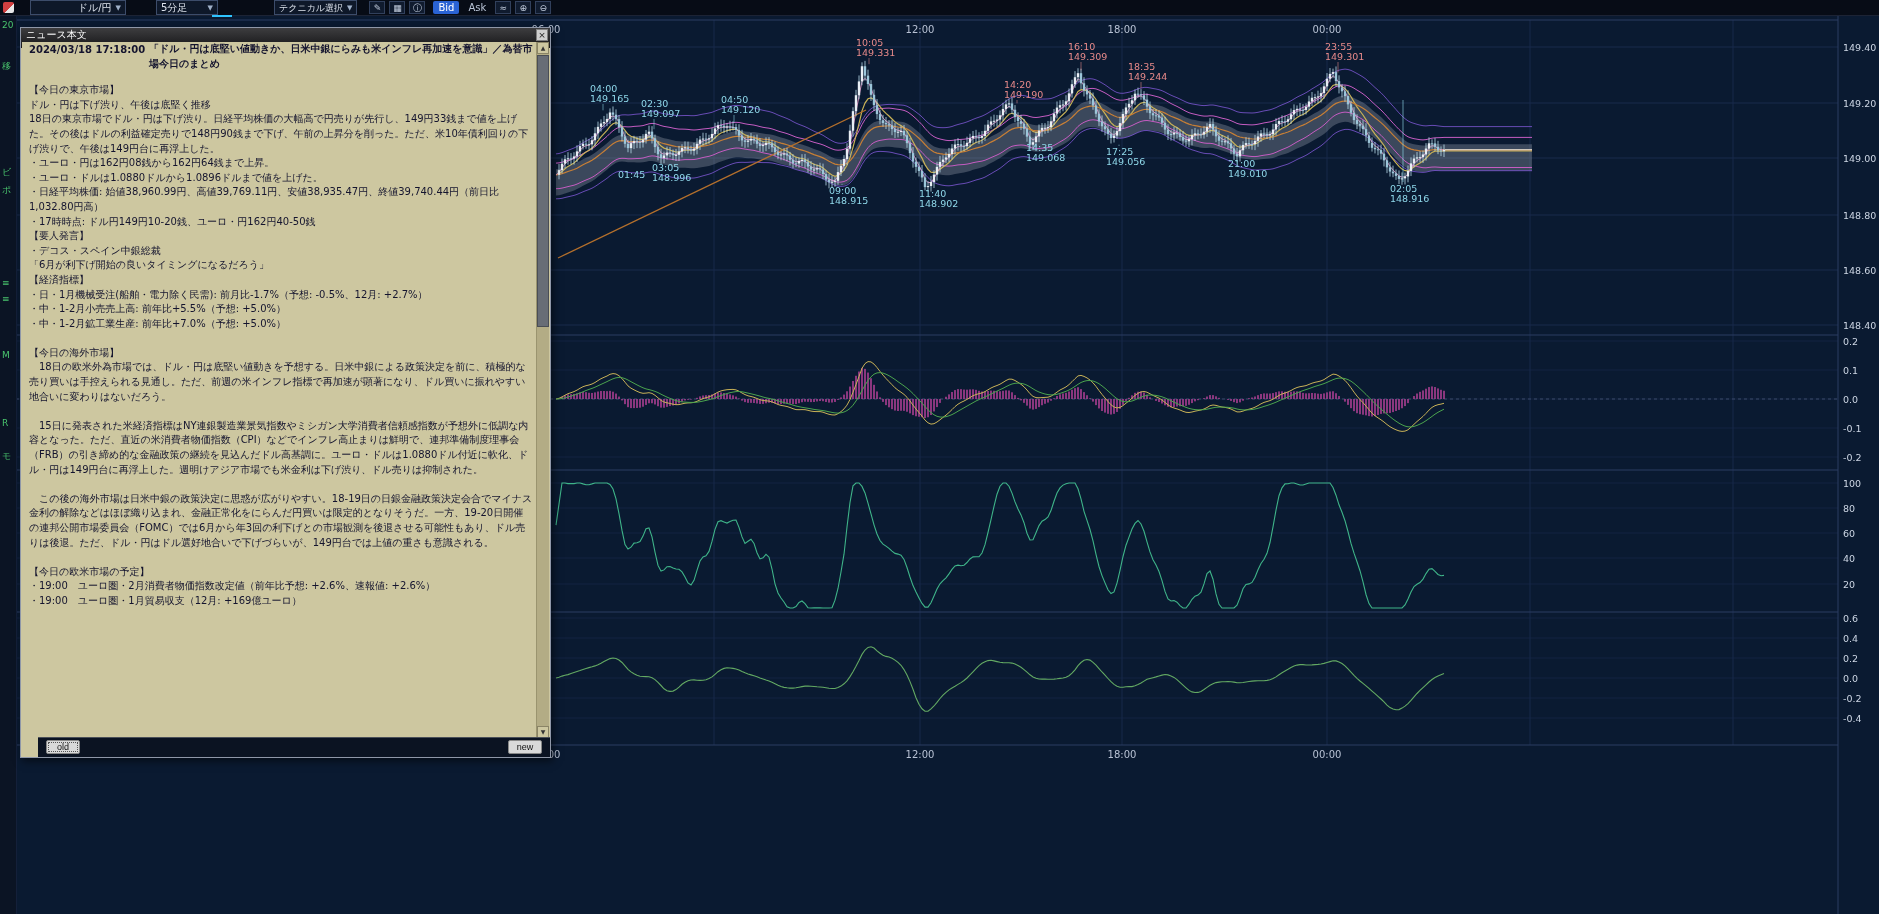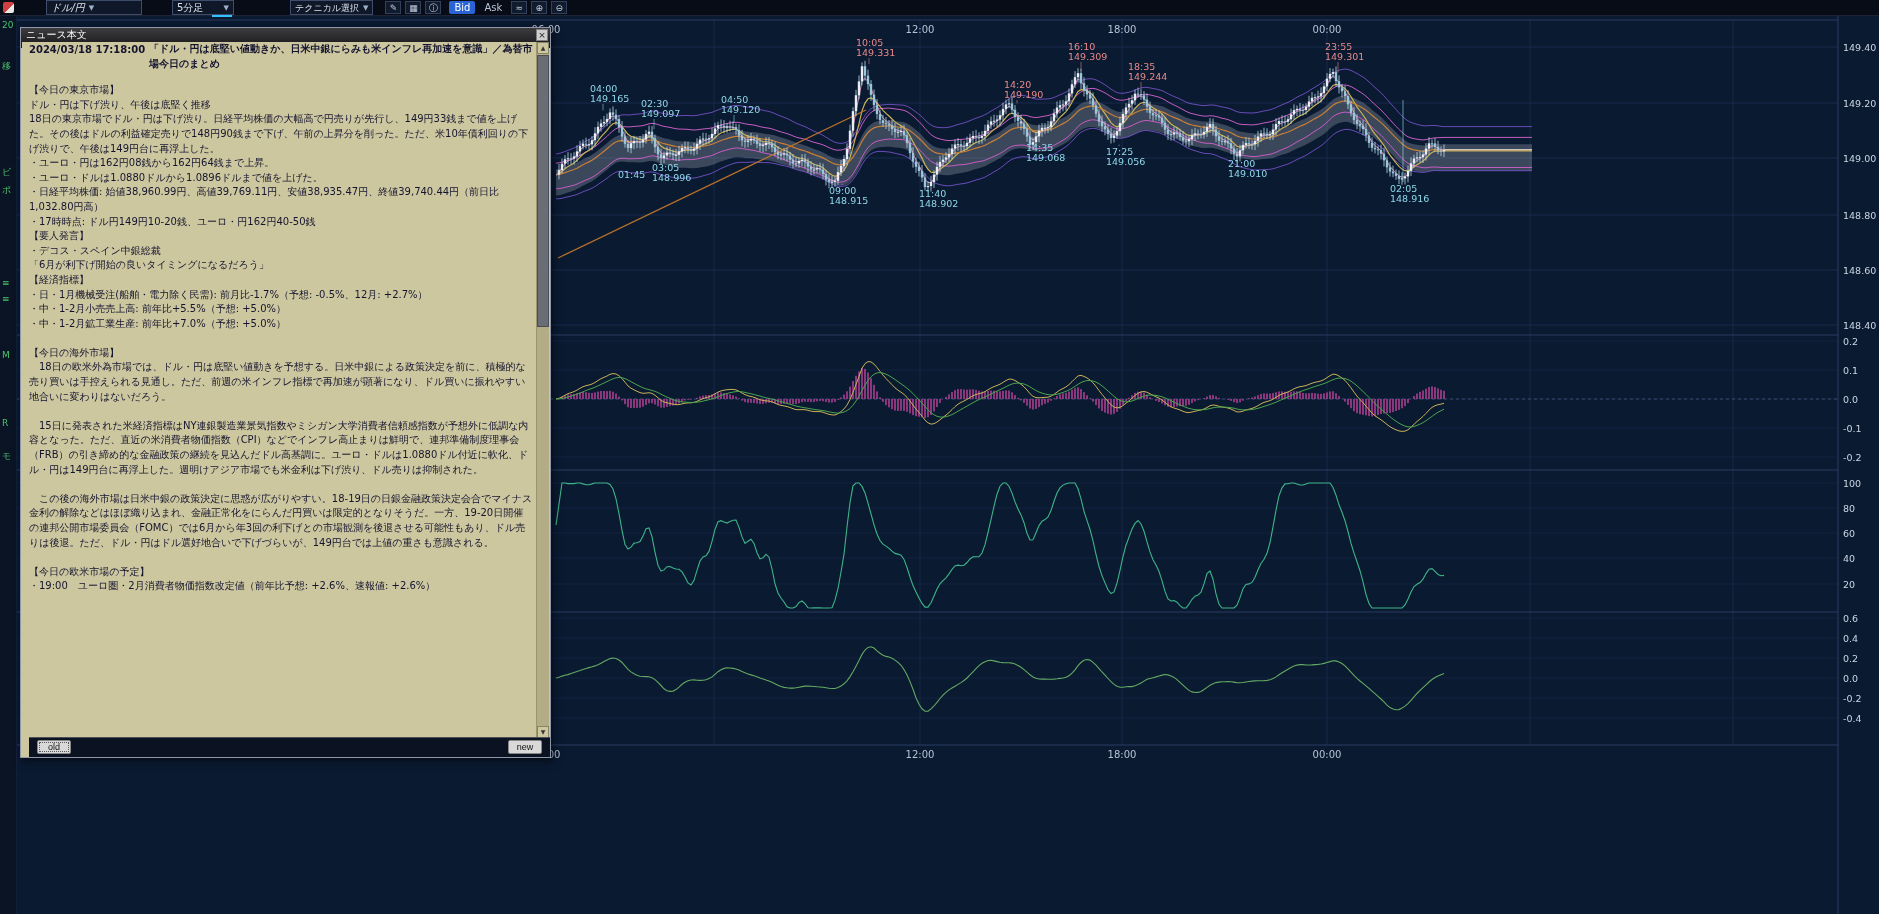--- a/index.html
+++ b/index.html
@@ -4,21 +4,21 @@
 <style>
   html,body{margin:0;padding:0;width:1879px;height:914px;overflow:hidden;background:#0a1a31;
     font-family:"DejaVu Sans",sans-serif;}
   
   .toolbar{position:absolute;top:0;left:0;width:100%;height:16px;background:#070c16;
     border-bottom:1px solid #1c2334;display:flex;align-items:center;gap:4px;padding:0 3px;
     box-sizing:border-box;z-index:30;font-size:10px;color:#dfe5ee;}
   .appic{width:11px;height:11px;border-radius:2px;background:linear-gradient(135deg,#d04040 0 55%,#e8e8e8 55%);}
   .dd{height:13px;background:#0e1829;border:1px solid #3c4c6a;padding:0 4px;display:flex;
     align-items:center;gap:4px;line-height:12px;cursor:default;}
-  .dd-pair{width:86px;justify-content:flex-start;margin-left:28px;font-style:italic;}
+  .dd-pair{width:86px;justify-content:flex-end;margin-left:12px;}
   .dd-tf{width:52px;justify-content:space-between;margin-left:26px;}
   .dd-tech{margin-left:52px;font-size:9px;}
   .caret{font-size:7px;color:#9fb0c8;}
   .tbtn{width:16px;height:13px;background:#101b2e;border:1px solid #31405c;text-align:center;
     line-height:12px;font-size:9px;color:#c4cede;box-sizing:border-box;}
   .bid{background:#2a63d4;color:#fff;padding:0 5px;height:13px;line-height:13px;border-radius:2px;margin-left:4px;}
   .ask{padding:14px 5px;height:13px;line-height:13px;color:#b9c4d6;}
   .accent{position:absolute;left:212px;top:15px;width:20px;height:2px;background:#2fc4ff;z-index:31;}
   
   .rail{position:absolute;left:0;top:16px;width:16px;bottom:0;background:#0b1424;z-index:20;
@@ -40,21 +40,21 @@
   .htime{flex:0 0 120px;}
   .htitle{flex:1;font-family:Liberation Mono, monospace;}
   .np{margin:0;}
   .news-scroll{position:absolute;top:14px;right:1px;width:13px;bottom:19px;background:#b3ac85;
     border-left:1px solid #9a946f;box-sizing:border-box;}
   .arr{position:absolute;left:0;width:12px;height:12px;background:#cdc7a0;border:1px solid #8a8466;
     box-sizing:border-box;font-size:6px;text-align:center;line-height:10px;color:#333;}
   .arr.up{top:0;}.arr.down{bottom:0;}
   .thumb{position:absolute;left:0;top:13px;width:12px;height:272px;background:#686d76;
     border:1px solid #4a4e55;box-sizing:border-box;}
-  .news-footer{position:absolute;left:8px;right:0;bottom:0;height:19px;background:#0b1322;border-top:1px solid #4a4f58;}
+  .news-footer{position:absolute;left:17px;right:0;bottom:0;height:19px;background:#0b1322;border-top:1px solid #4a4f58;}
   .fbtn{position:absolute;top:2px;width:34px;height:14px;font-size:9px;background:#d9d9d9;
     border:1px solid #888;border-radius:2px;color:#111;padding:0;line-height:11px;}
   .oldbtn{left:8px;outline:1px dotted #555;outline-offset:-3px;}
   .newbtn{right:8px;}
 </style>
 </head>
 <body>
 
 <svg id="chart-svg" width="1879" height="914">
     <rect x="0" y="16" width="1879" height="898" fill="#0a1a31"></rect>
@@ -1124,20 +1124,21 @@
       <p class="np">&nbsp;</p>
       <p class="np">【今日の海外市場】</p>
       <p class="np">　18日の欧米外為市場では、ドル・円は底堅い値動きを予想する。日米中銀による政策決定を前に、積極的な売り買いは手控えられる見通し。ただ、前週の米インフレ指標で再加速が顕著になり、ドル買いに振れやすい地合いに変わりはないだろう。</p>
       <p class="np">&nbsp;</p>
       <p class="np">　15日に発表された米経済指標はNY連銀製造業景気指数やミシガン大学消費者信頼感指数が予想外に低調な内容となった。ただ、直近の米消費者物価指数（CPI）などでインフレ高止まりは鮮明で、連邦準備制度理事会（FRB）の引き締め的な金融政策の継続を見込んだドル高基調に。ユーロ・ドルは1.0880ドル付近に軟化、ドル・円は149円台に再浮上した。週明けアジア市場でも米金利は下げ渋り、ドル売りは抑制された。</p>
       <p class="np">&nbsp;</p>
       <p class="np">　この後の海外市場は日米中銀の政策決定に思惑が広がりやすい。18-19日の日銀金融政策決定会合でマイナス金利の解除などはほぼ織り込まれ、金融正常化をにらんだ円買いは限定的となりそうだ。一方、19-20日開催の連邦公開市場委員会（FOMC）では6月から年3回の利下げとの市場観測を後退させる可能性もあり、ドル売りは後退。ただ、ドル・円はドル選好地合いで下げづらいが、149円台では上値の重さも意識される。</p>
       <p class="np">&nbsp;</p>
       <p class="np">【今日の欧米市場の予定】</p>
       <p class="np">・19:00　ユーロ圏・2月消費者物価指数改定値（前年比予想: +2.6%、速報値: +2.6%）</p>
+      <p class="np">・19:00　ユーロ圏・1月貿易収支（12月: +169億ユーロ）</p>
     </div>
   <div class="news-scroll">
     <span class="arr up">▲</span>
     <span class="thumb"></span>
     <span class="arr down">▼</span>
   </div>
   <div class="news-footer">
     <button class="fbtn oldbtn">old</button>
     <button class="fbtn newbtn">new</button>
   </div>

